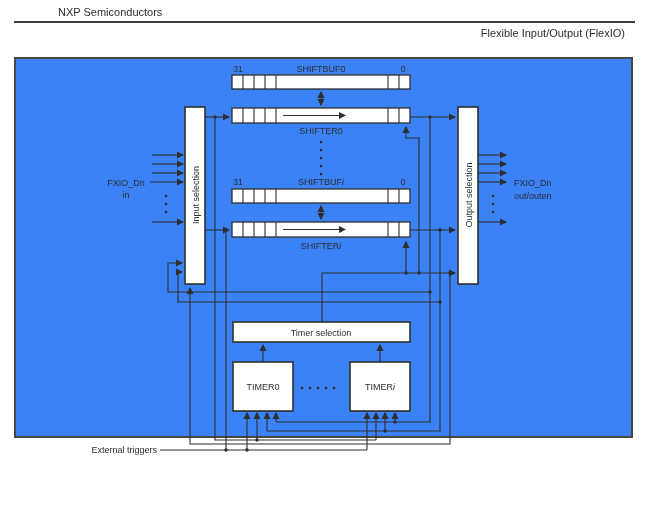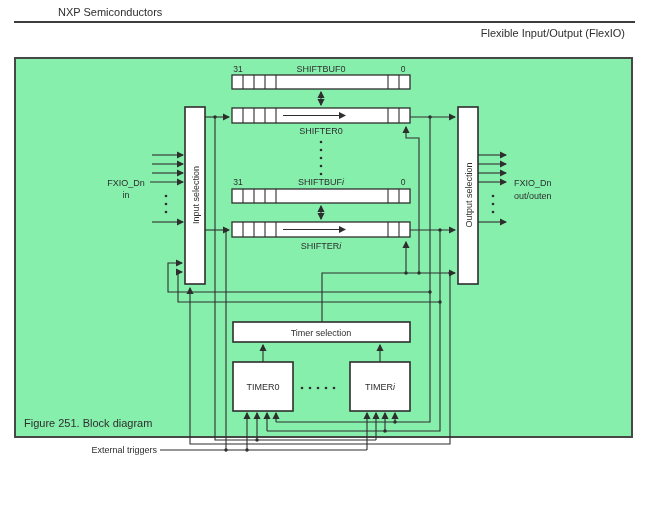--- a/index.html
+++ b/index.html
@@ -2,21 +2,21 @@
 <html><head>
 <meta charset="utf-8">
 <style>
   html,body{margin:0;padding:0;background:#fff;}
   body{width:649px;height:508px;position:relative;overflow:hidden;
        font-family:"Liberation Sans",sans-serif;color:#2e2e2e;}
   .hdr-company{position:absolute;left:14px;top:6px;font-size:11px;padding-left:44px;}
   .hdr-rule{position:absolute;left:14px;right:14px;top:21px;height:2px;background:#3d3d3d;}
   .hdr-section{position:absolute;right:24px;top:27px;font-size:11px;}
   .figure-box{position:absolute;left:14px;top:57px;width:619px;height:381px;
-              border:2px solid #474747;box-sizing:border-box;background:#86efac;}
+              border:2px solid #474747;box-sizing:border-box;background:#3b82f6;}
   .figure-box svg{position:absolute;left:0;top:0;}
   .fig-caption{position:absolute;left:8px;bottom:7px;font-size:11px;color:#2e2e2e;}
   svg text{font-family:"Liberation Sans",sans-serif;font-size:9px;fill:#2e2e2e;}
   svg .bit{font-size:8.5px;}
   .w{stroke:#2e2e2e;stroke-width:1.1;fill:none;}
   .bx{stroke:#2e2e2e;stroke-width:1.6;fill:#ffffff;}
   .reg{stroke:#2e2e2e;stroke-width:1.3;fill:#ffffff;}
   .jd{fill:#2e2e2e;}
 </style>
 </head>
@@ -214,14 +214,13 @@
       <text x="126" y="186" text-anchor="middle">FXIO_Dn</text>
       <text x="126" y="198" text-anchor="middle">in</text>
     </g>
     <g>
       <text x="514" y="186">FXIO_Dn</text>
       <text x="514" y="199">out/outen</text>
     </g>
     <text x="157" y="453" text-anchor="end">External triggers</text>
   </svg>
 
-  <div class="fig-caption">Figure 251.  Block diagram</div>
 </div>
 
 </body></html>

